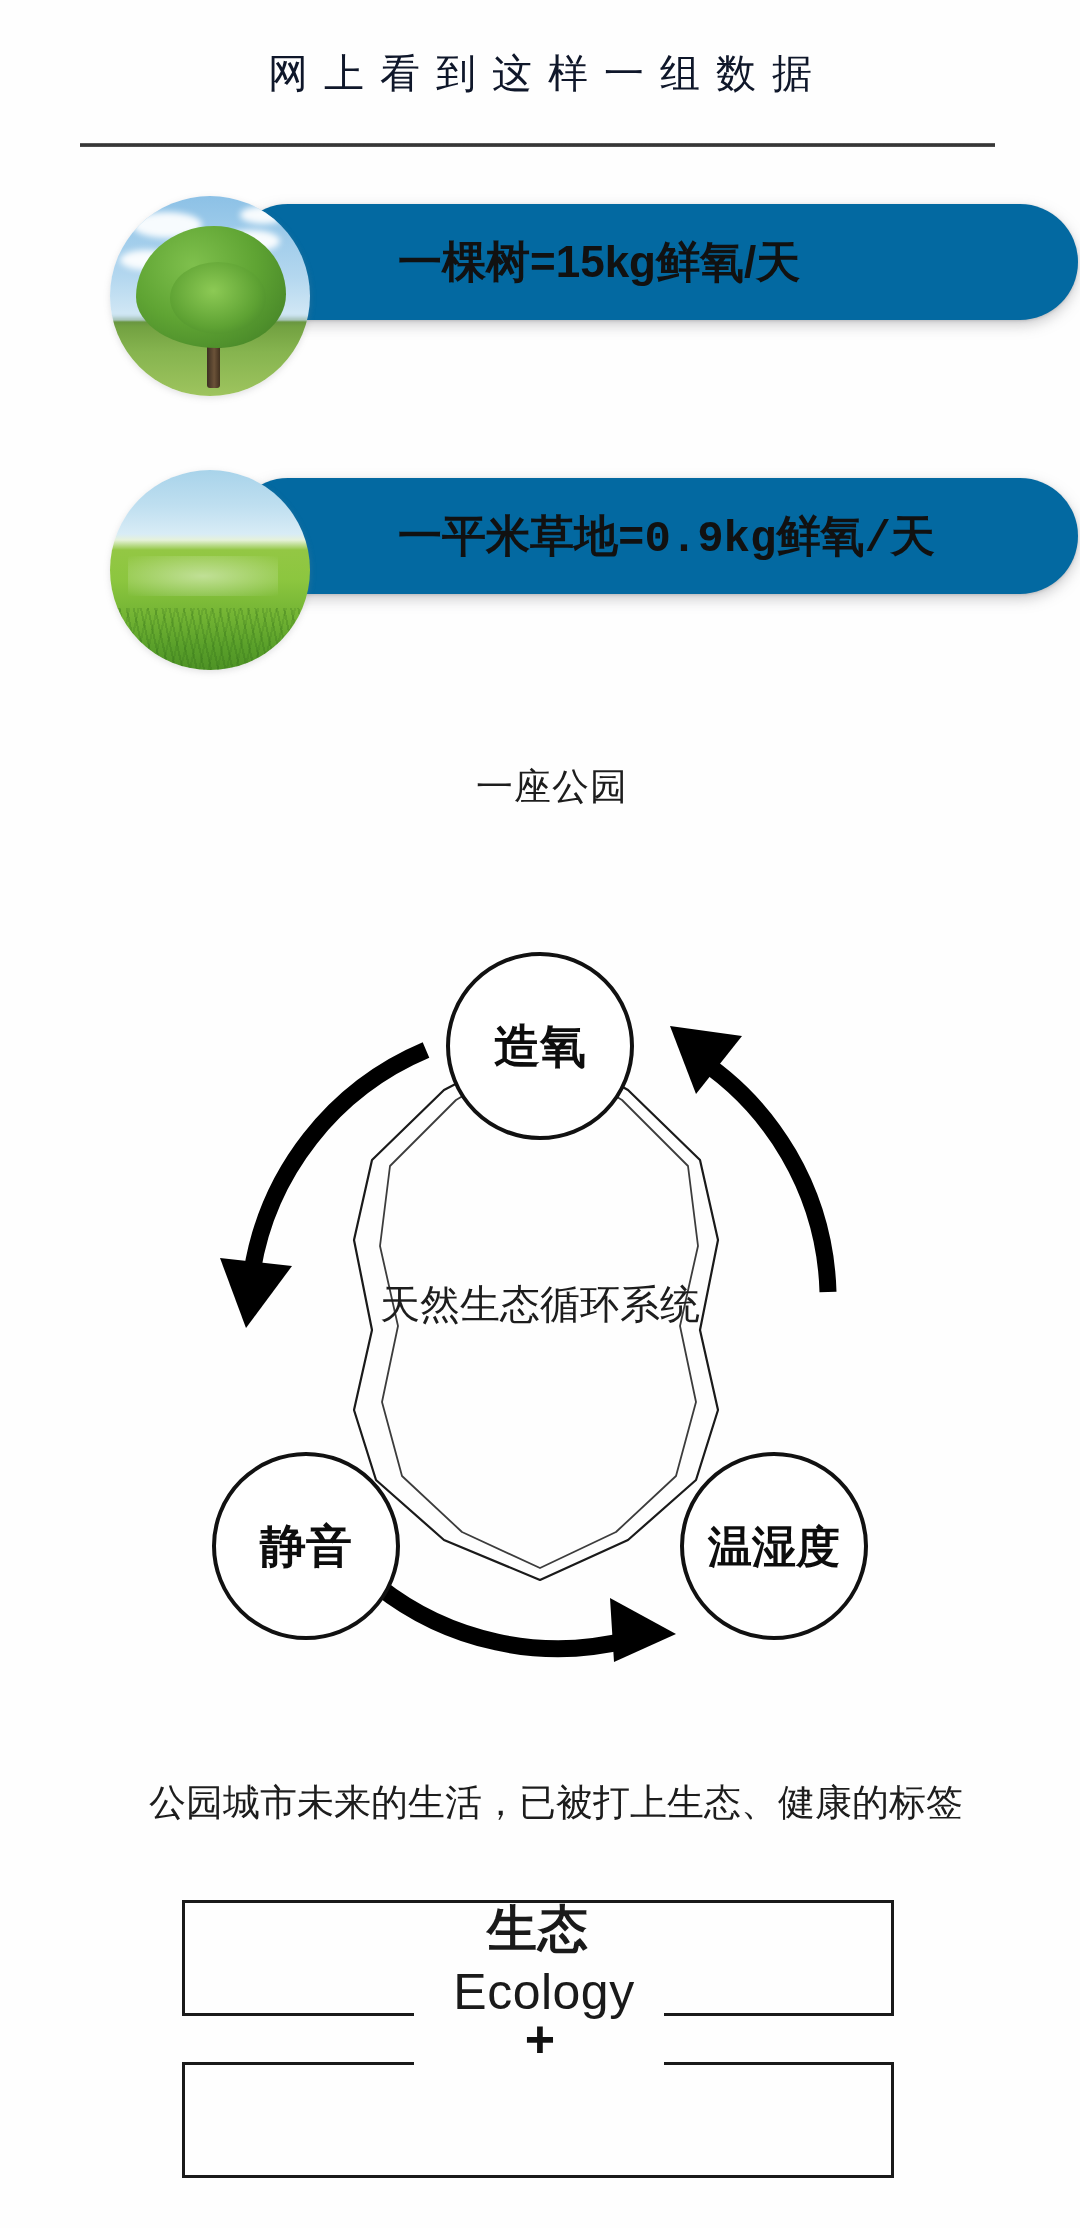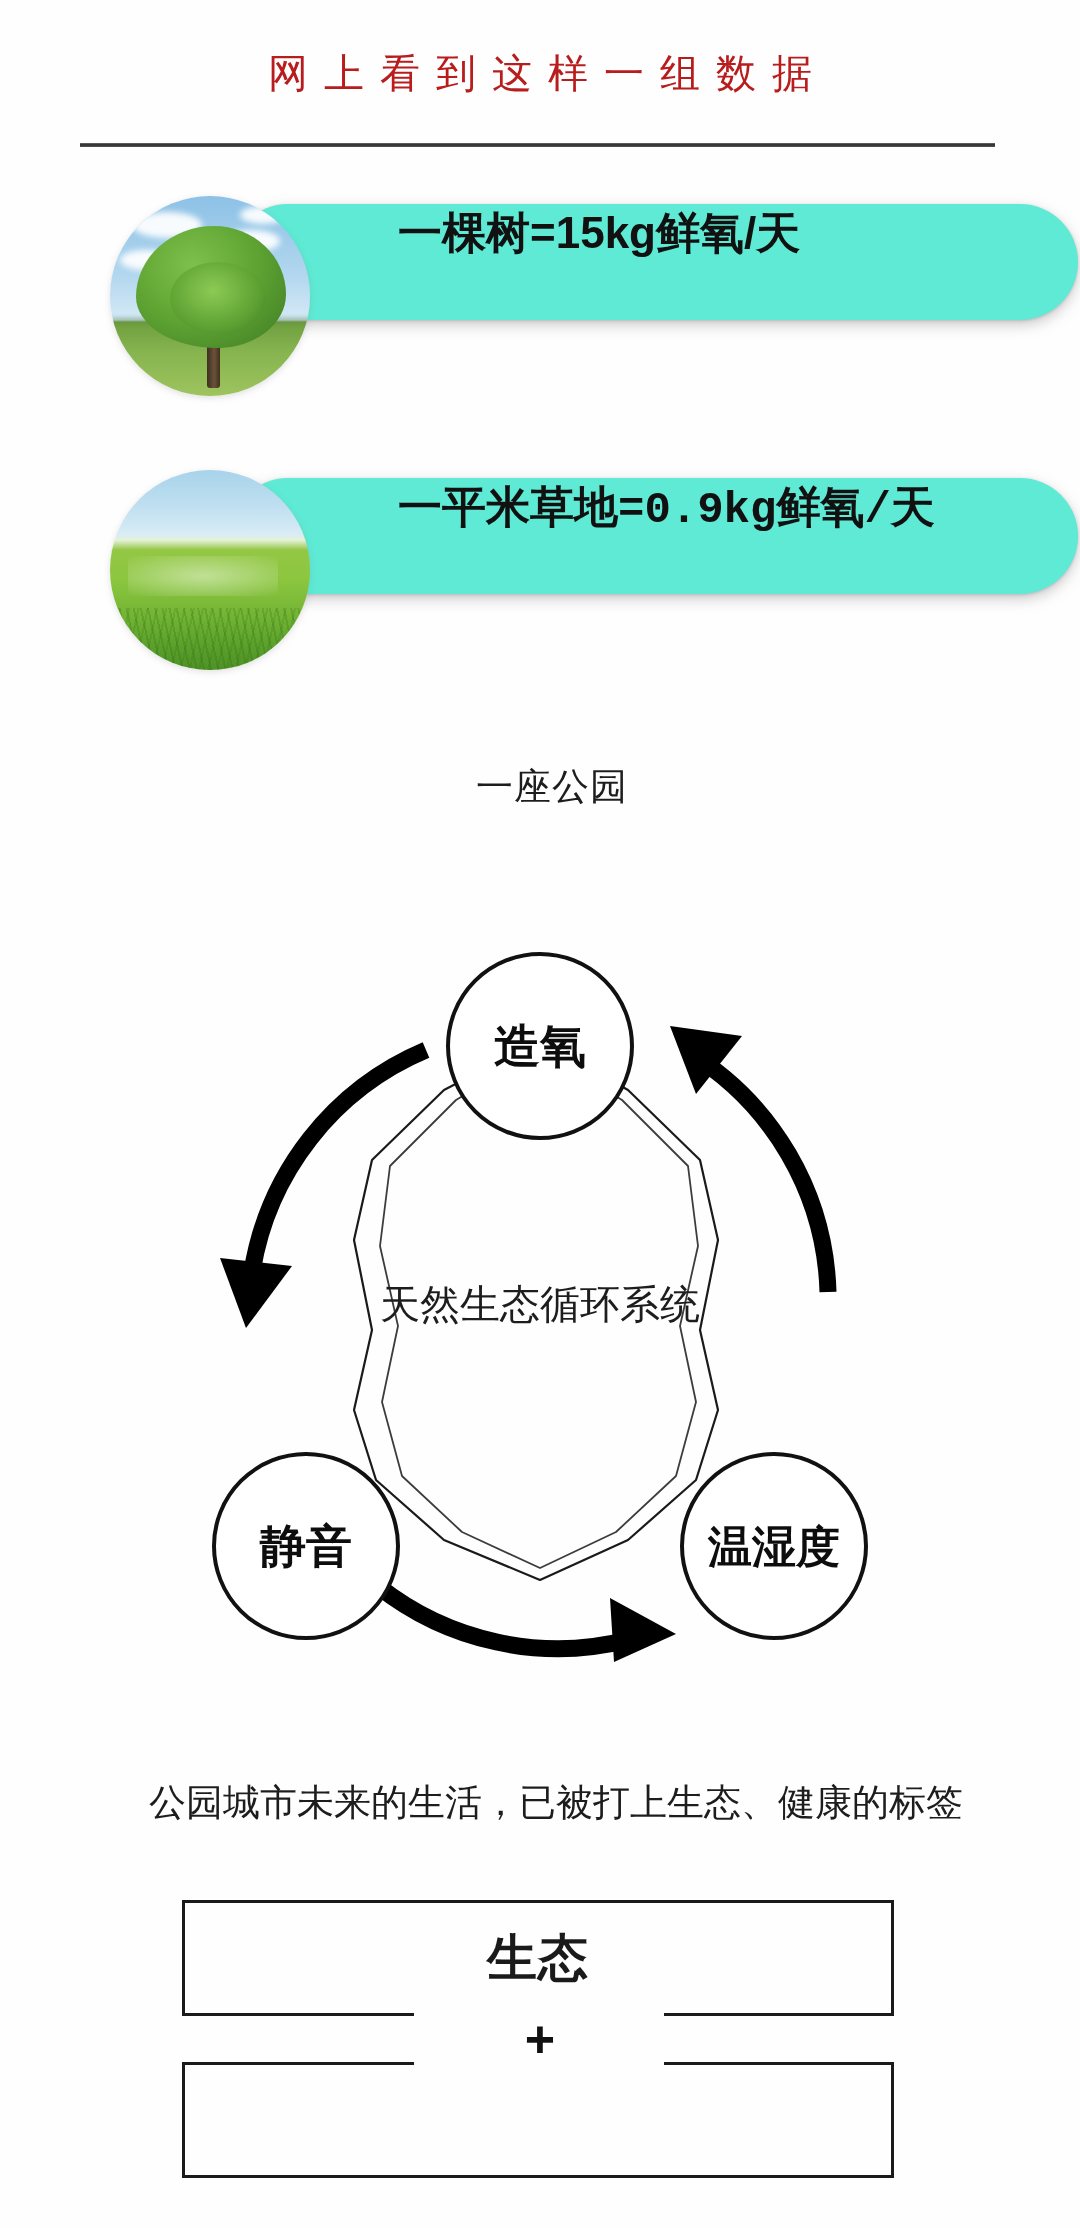--- a/index.html
+++ b/index.html
@@ -26,21 +26,21 @@
   
   .header-title {
     position: absolute;
     top: 46px;
     left: 0;
     width: 1080px;
     text-align: center;
     font-size: 40px;
     letter-spacing: 16px;
     text-indent: 16px;
-    color: #b91c1c;
+    color: #0f172a;
     font-weight: 400;
     white-space: nowrap;
   }
   .header-rule {
     position: absolute;
     top: 143px;
     left: 80px;
     width: 915px;
     height: 4px;
     background: linear-gradient(to bottom, #6d6d6d 0%, #2a2a2a 45%, #585858 100%);
@@ -49,24 +49,25 @@
   
   .card {
     position: absolute;
     height: 132px;
   }
   .card .pill {
     position: absolute;
     left: 120px;
     top: 8px;
     height: 116px;
-    background: #5eead4;
+    background: #0369a1;
     border-radius: 58px;
     box-shadow: 0 5px 14px rgba(120,120,125,0.38), 0 1px 3px rgba(120,120,125,0.3);
     display: flex;
+    align-items: center;
   }
   .card .pill-label {
     margin-left: 168px;
     font-size: 44px;
     font-weight: bold;
     letter-spacing: 0px;
     color: #111;
     white-space: nowrap;
   }
   .card .photo {
@@ -328,19 +329,20 @@
 
   <div class="boxwrap">
     <div class="ebox ebox-top"></div>
     <div class="ebox ebox-bottom"></div>
 
     <div class="gap-mask gap-top"></div>
     <div class="gap-mask gap-bottom"></div>
 
     <div class="ebox-text" style="top:0;">
       <span class="cn">生态</span>
+      <span class="en">Ecology</span>
     </div>
 
     <div class="plus-sign">+</div>
 
   </div>
 
 </div>
 
 </body></html>

